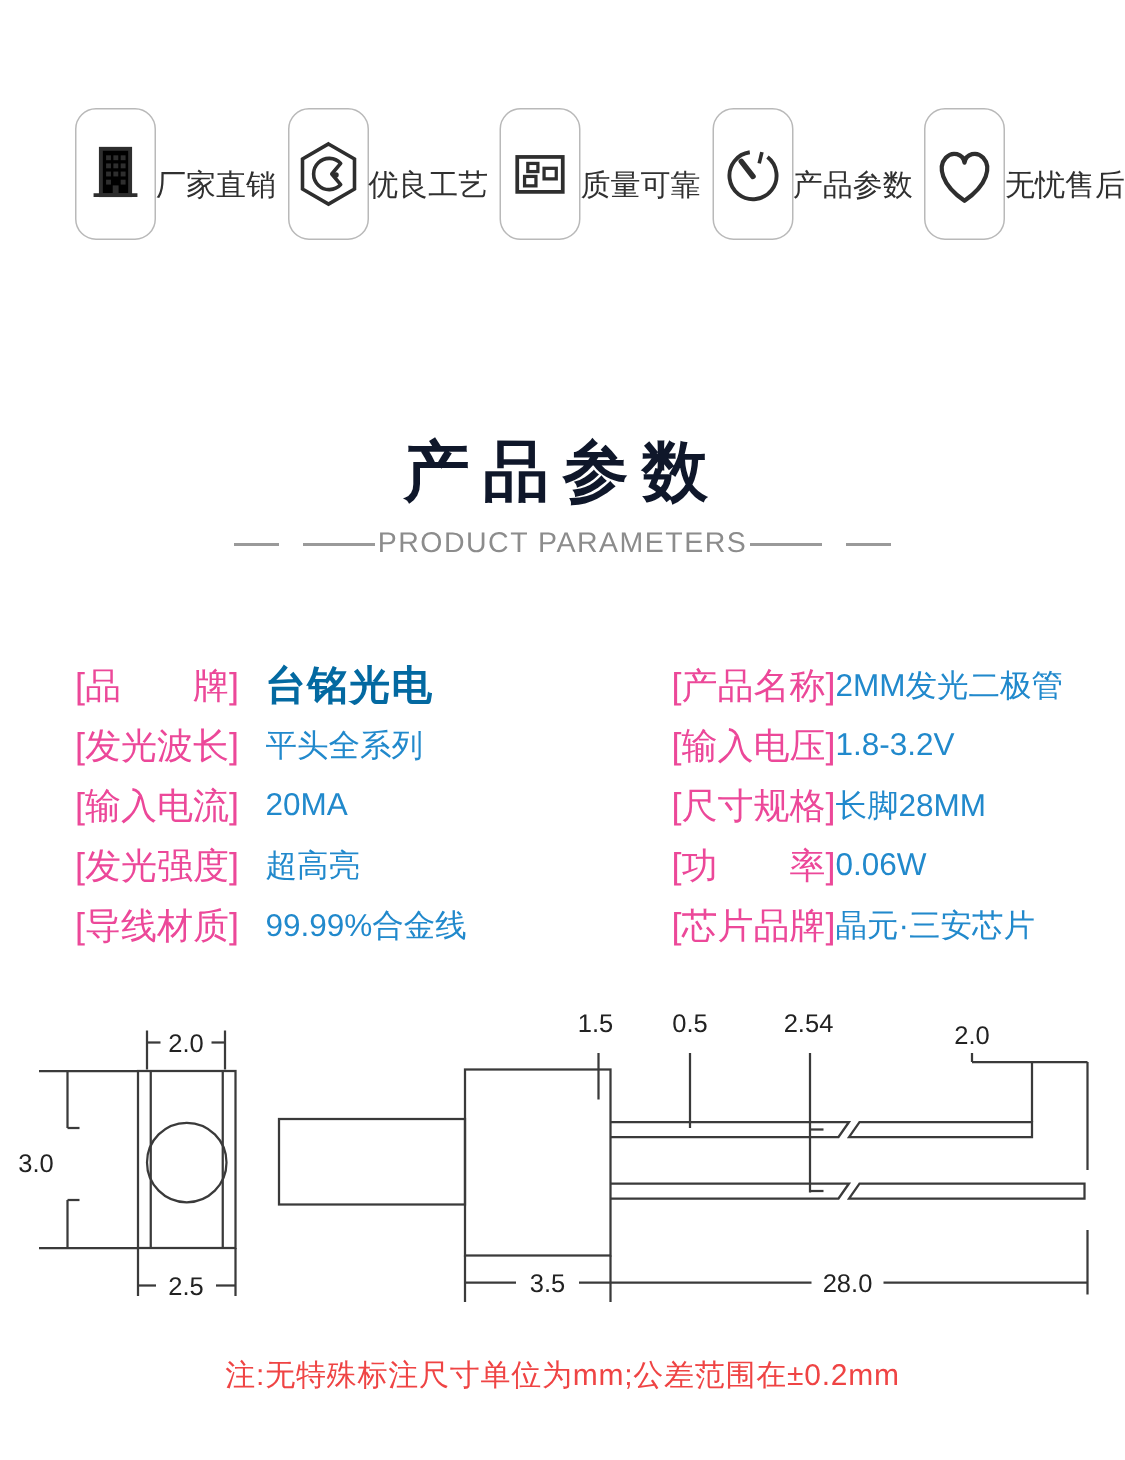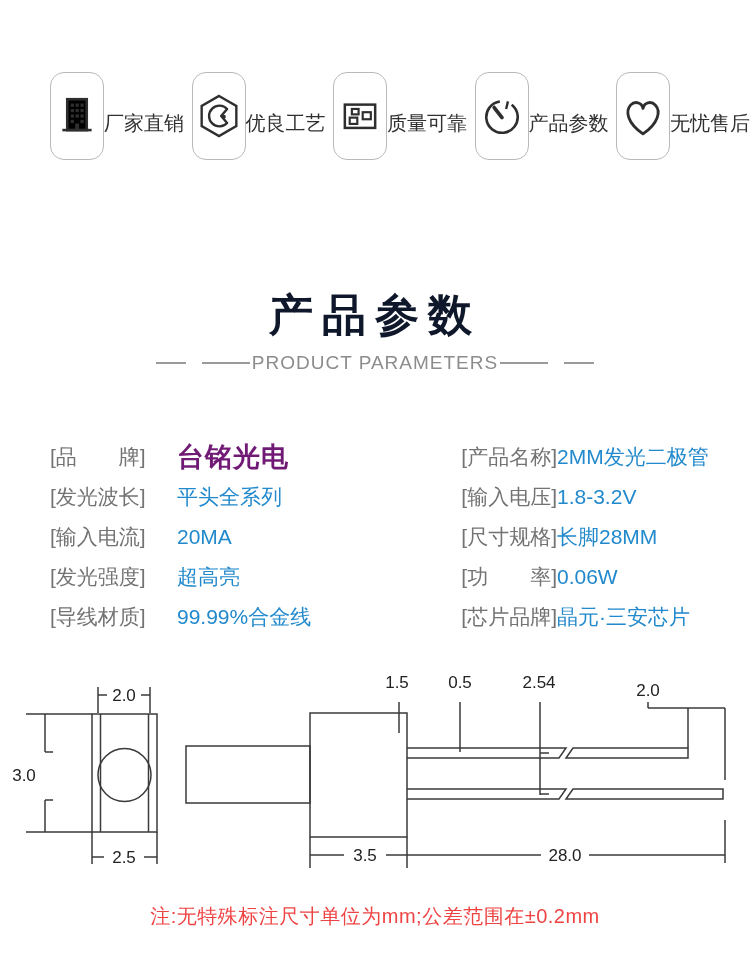--- a/index.html
+++ b/index.html
@@ -21,25 +21,25 @@
   .dash-short{width:30px;}
   .dash-long{width:48px;}
   .dash-gap{width:16px;}
   .subtitle{font-size:19px;color:#8c8c8c;letter-spacing:1px;white-space:nowrap;padding:0 2px;text-align:center;}
 
   
   .specs{position:absolute;top:437px;left:50px;width:670px;display:flex;}
   .spec-col-left{width:378px;}
   .spec-col-right{flex:1;text-align:right;}
   .spec-row{height:40px;display:flex;align-items:center;}
-  .spec-label{font-size:21px;color:#737373;white-space:nowrap;}
+  .spec-label{font-size:24px;color:#ec4899;white-space:nowrap;}
   .spec-col-left .spec-label{width:127px;}
   .spec-col-right .spec-label{width:129px;}
   .spec-value{font-size:21px;color:#2189cc;white-space:nowrap;}
-  .spec-value.highlight{font-size:27px;font-weight:bold;color:#701a75;letter-spacing:1px;}
+  .spec-value.highlight{font-size:27px;font-weight:bold;color:#0369a1;letter-spacing:1px;}
 
   
   .diagram{position:absolute;top:660px;left:0;}
   .diagram line,.diagram rect,.diagram circle,.diagram polyline,.diagram polygon,.diagram path{stroke:#3a3a3a;stroke-width:1.5;fill:none;}
   .diagram text{fill:#222222;font-size:17px;font-family:"Liberation Sans","DejaVu Sans",sans-serif;stroke:none;}
 
   
   .note{position:absolute;top:903px;left:0;width:750px;text-align:center;font-size:20px;color:#ef4444;letter-spacing:0.5px;}
 </style>
 </head>

